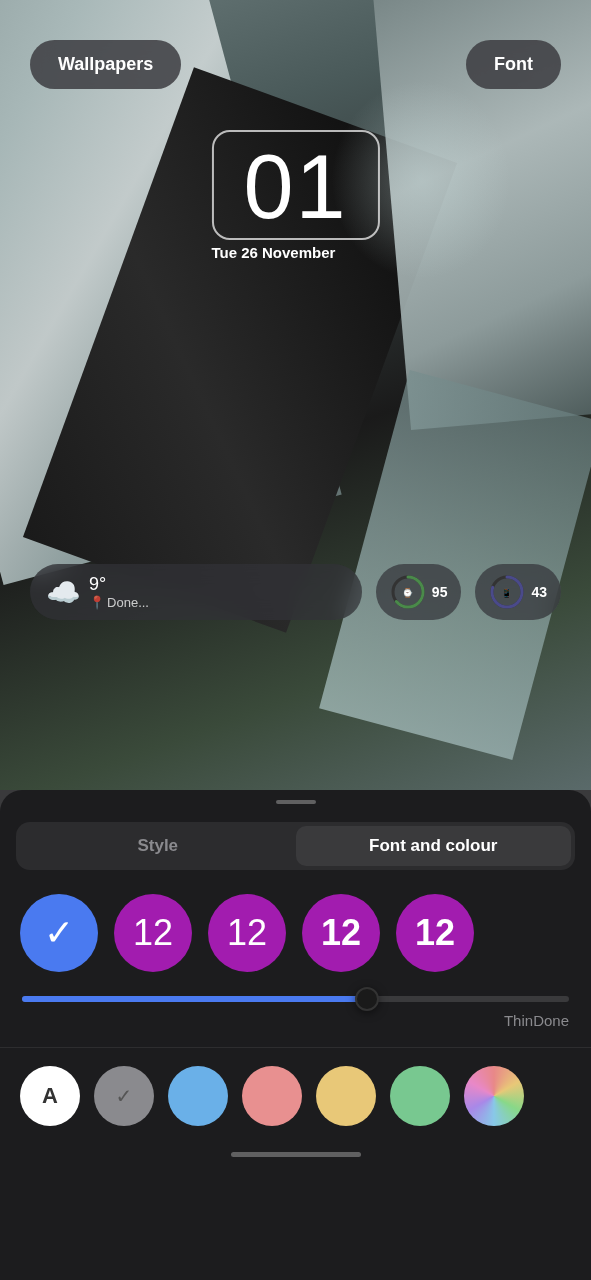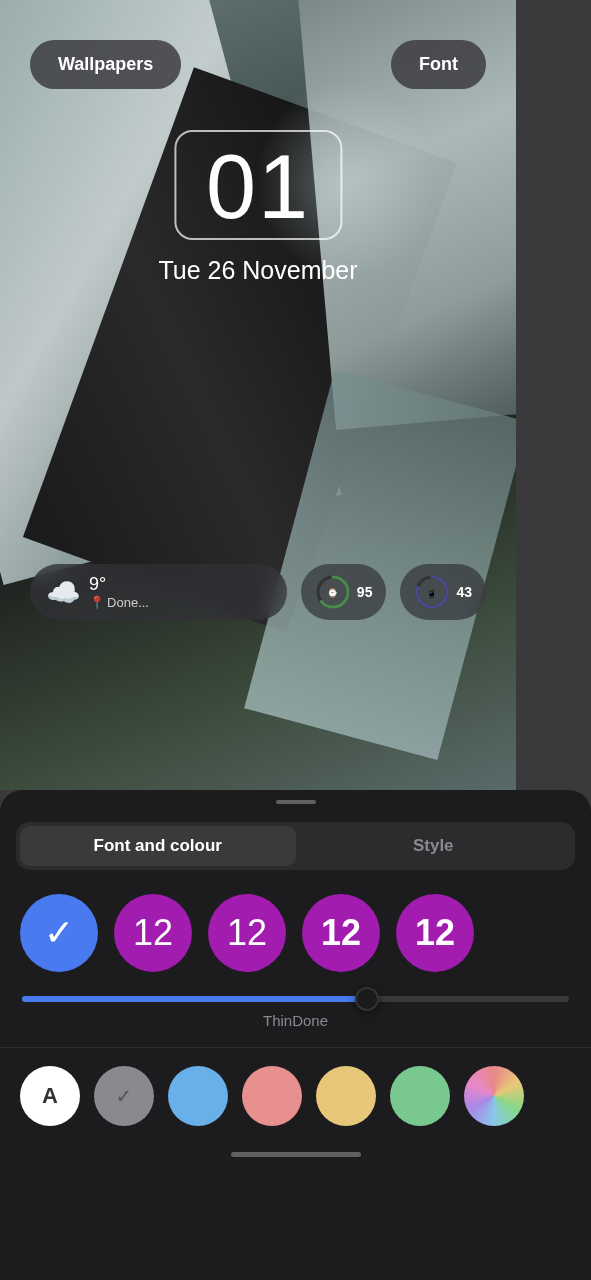--- a/index.html
+++ b/index.html
@@ -9,21 +9,21 @@
       height: 1280px;
       background: #3a3a3c;
       font-family: -apple-system, 'Helvetica Neue', Arial, sans-serif;
       overflow: hidden;
       position: relative;
     }
 
     
     .phone-preview {
       position: relative;
-      width: 516px;
+      width: 591px;
       height: 790px;
       background: linear-gradient(160deg, #6a7a7a 0%, #4a5a5a 20%, #1a1a1a 55%, #3a4a3a 80%, #5a6a6a 100%);
       overflow: hidden;
     }
 
     
     .wallpaper-shape1 {
       position: absolute;
       top: -50px;
       left: -80px;
@@ -99,21 +99,20 @@
       cursor: pointer;
       backdrop-filter: blur(10px);
     }
 
     
     .clock-container {
       position: absolute;
       top: 130px;
       left: 50%;
       transform: translateX(-50%);
-      text-align: center;
       z-index: 5;
     }
 
     .clock-bracket {
       border: 2.5px solid rgba(255,255,255,0.7);
       border-radius: 18px;
       padding: 10px 30px 6px;
       display: inline-block;
     }
 
@@ -127,24 +126,24 @@
 
     .clock-minute {
       font-size: 90px;
       font-weight: 200;
       color: white;
       line-height: 1;
       letter-spacing: 2px;
     }
 
     .clock-date {
-      font-size: 25px;
-      color: white;
-      margin-top: 16px;
-      font-weight: 400;
+      font-size: 15px;
+      color: white;
+      margin-top: 4px;
+      font-weight: 700;
     }
 
     
     .widget-row {
       position: absolute;
       bottom: 170px;
       left: 30px;
       right: 30px;
       display: flex;
       gap: 14px;
@@ -335,21 +334,21 @@
       width: 24px;
       height: 24px;
       border-radius: 50%;
       background: #1a1a1a;
       border: 2px solid #333;
       box-shadow: 0 2px 8px rgba(0,0,0,0.5);
     }
 
     .slider-labels {
       display: flex;
-      justify-content: center;
+      justify-content: flex-end;
     }
 
     .slider-label {
       font-size: 15px;
       color: #8a8a8e;
     }
 
     
     .divider {
       height: 1px;
@@ -482,22 +481,22 @@
       </div>
       <span class="widget-num">43</span>
     </div>
   </div>
 </div>
 
 <div class="bottom-panel">
   <div class="drag-handle"></div>
 
   <div class="tabs">
+    <div class="tab inactive">Style</div>
     <div class="tab active">Font and colour</div>
-    <div class="tab inactive">Style</div>
   </div>
 
   <div class="font-options">
     <div class="font-option selected">
       <span class="checkmark">✓</span>
     </div>
     <div class="font-option">
       <span class="font-option-label font-thin">12</span>
     </div>
     <div class="font-option">

